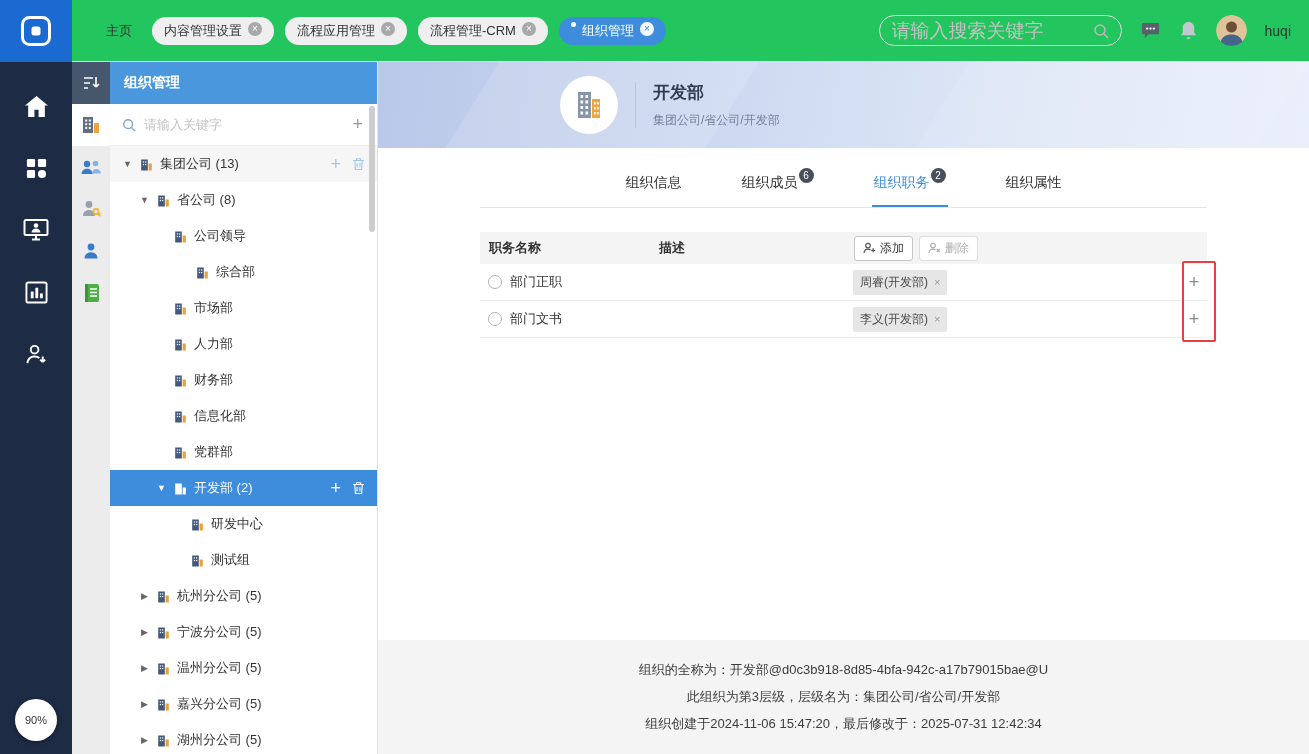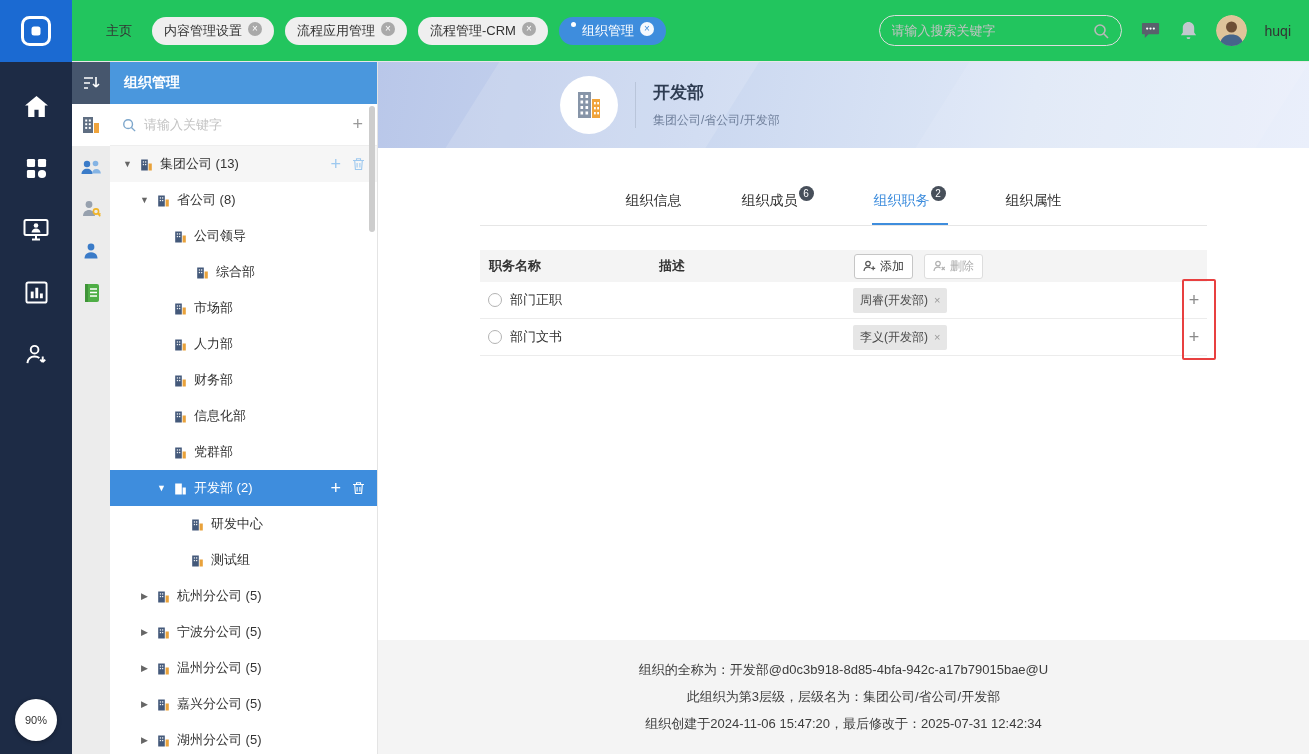--- a/index.html
+++ b/index.html
@@ -26,21 +26,21 @@
   .topbar{height:62px;background:#22c55e;border-bottom:1px solid #e8e8e8;display:flex;align-items:center;padding:0 18px 0 34px;gap:12px;flex-shrink:0}
   .home-tab{margin-right:8px;color:#333;cursor:pointer}
   .pills{display:flex;gap:11px;align-items:center}
   .pill{display:flex;align-items:flex-start;gap:6px;background:#efefef;border-radius:14px;padding:5px 12px;color:#333;cursor:pointer;white-space:nowrap}
   .pill.active{background:var(--accent);color:#fff}
   .dot{width:5px;height:5px;border-radius:50%;background:#fff}
   .pill-close{width:14px;height:14px;border-radius:50%;background:#a9a9a9;color:#fff;font-size:10px;line-height:14px;text-align:center;cursor:pointer}
   .pill.active .pill-close{background:rgba(255,255,255,.95);color:var(--accent)}
   .topbar-right{margin-left:auto;display:flex;align-items:center;gap:18px}
   .search-box{width:243px;height:31px;border:1px solid #ddd;border-radius:16px;display:flex;align-items:center;padding:0 12px;gap:6px}
-  .search-box input{border:0;outline:0;flex:1;font-size:13px;color:#333;background:transparent;min-width:0}
+  .search-box input{border:0;outline:0;flex:1;font-size:19px;color:#333;background:transparent;min-width:0}
   .search-box input::placeholder{color:#c3c3c3}
   .top-icon{cursor:pointer;display:flex;align-items:center}
   .avatar{width:31px;height:31px;border-radius:50%;overflow:hidden;flex-shrink:0;cursor:pointer}
   .username{font-size:14px;color:#333}
 
   .content{flex:1;display:flex;min-height:0}
 
   
   .strip{width:38px;background:#ececec;display:flex;flex-direction:column;flex-shrink:0}
   .strip-cell{height:42px;display:flex;align-items:center;justify-content:center;cursor:pointer}
@@ -73,29 +73,29 @@
   .banner{height:86px;background:linear-gradient(100deg,#b9c7e9 0%,#cbd8f0 35%,#dfe8f7 70%,#eaeffb 100%);display:flex;align-items:center;padding-left:182px;gap:17px;position:relative;overflow:hidden;flex-shrink:0}
   .banner-shape{position:absolute;background:rgba(255,255,255,.14);pointer-events:none}
   .s1{left:90px;top:-40px;width:260px;height:180px;transform:skewX(-32deg)}
   .s2{left:560px;top:-40px;width:340px;height:180px;transform:skewX(-32deg);background:rgba(255,255,255,.10)}
   .org-circle{width:58px;height:58px;border-radius:50%;background:#fff;display:flex;align-items:center;justify-content:center;z-index:1;flex-shrink:0}
   .banner-divider{width:1px;height:46px;background:#b9c5da;z-index:1}
   .org-meta{z-index:1}
   .org-title{font-size:17px;font-weight:bold;color:#2e3c52;margin-bottom:8px}
   .org-path{font-size:12px;color:#70809c}
 
-  .tabs-wrap{margin:0 102px;border-bottom:1px solid #e6e6e6;display:flex;justify-content:center;gap:56px;padding-top:34px;flex-shrink:0}
+  .tabs-wrap{margin:0 102px;border-bottom:1px solid #e6e6e6;display:flex;justify-content:center;gap:56px;padding-top:16px;flex-shrink:0}
   .mtab{padding:10px 2px 13px;cursor:pointer;color:#333;font-size:14px;border-bottom:2px solid transparent;white-space:nowrap}
   .mtab.active{color:var(--accent);border-bottom-color:var(--accent)}
   .tbadge{position:relative;top:-8px;display:inline-block;min-width:15px;height:15px;border-radius:50%;background:#474f5a;color:#fff;font-size:10px;line-height:15px;text-align:center;margin-left:1px;font-weight:normal}
 
   .table-wrap{margin:24px 102px 0;position:relative;flex-shrink:0}
   .thead{height:32px;background:#f4f4f4;display:grid;grid-template-columns:170px 195px 1fr auto;align-items:center;padding-left:9px}
   .thead .col{font-weight:bold;color:#333}
-  .thead-actions{display:flex;gap:11px;padding-right:3px}
+  .thead-actions{display:flex;gap:6px;padding-right:3px}
   .tbtn{display:flex;align-items:center;gap:4px;border:1px solid #c6c6c6;background:#fff;border-radius:3px;padding:3px 8px;font-size:12px;color:#333;cursor:pointer;font-family:inherit}
   .tbtn.disabled{color:#adadad;border-color:#ddd}
   .trow{height:37px;border-bottom:1px solid #ececec;display:grid;grid-template-columns:22px 148px 195px 1fr 26px;align-items:center;padding-left:8px}
   .radio{width:14px;height:14px;border:1px solid #b3b3b3;border-radius:50%;background:#fff;cursor:pointer}
   .cell{white-space:nowrap;overflow:hidden}
   .tag{display:inline-flex;align-items:center;gap:6px;background:#e6e6e6;border-radius:2px;padding:4px 7px;font-size:12px;color:#4a4a4a}
   .tag-x{color:#9a9a9a;font-size:11px;cursor:pointer}
   .plus-btn{color:#8a8a8a;font-size:18px;text-align:center;cursor:pointer;line-height:1}
   .annotation{position:absolute;top:29px;right:-9px;width:34px;height:81px;border:2px solid var(--annotation);border-radius:2px;pointer-events:none}
 

